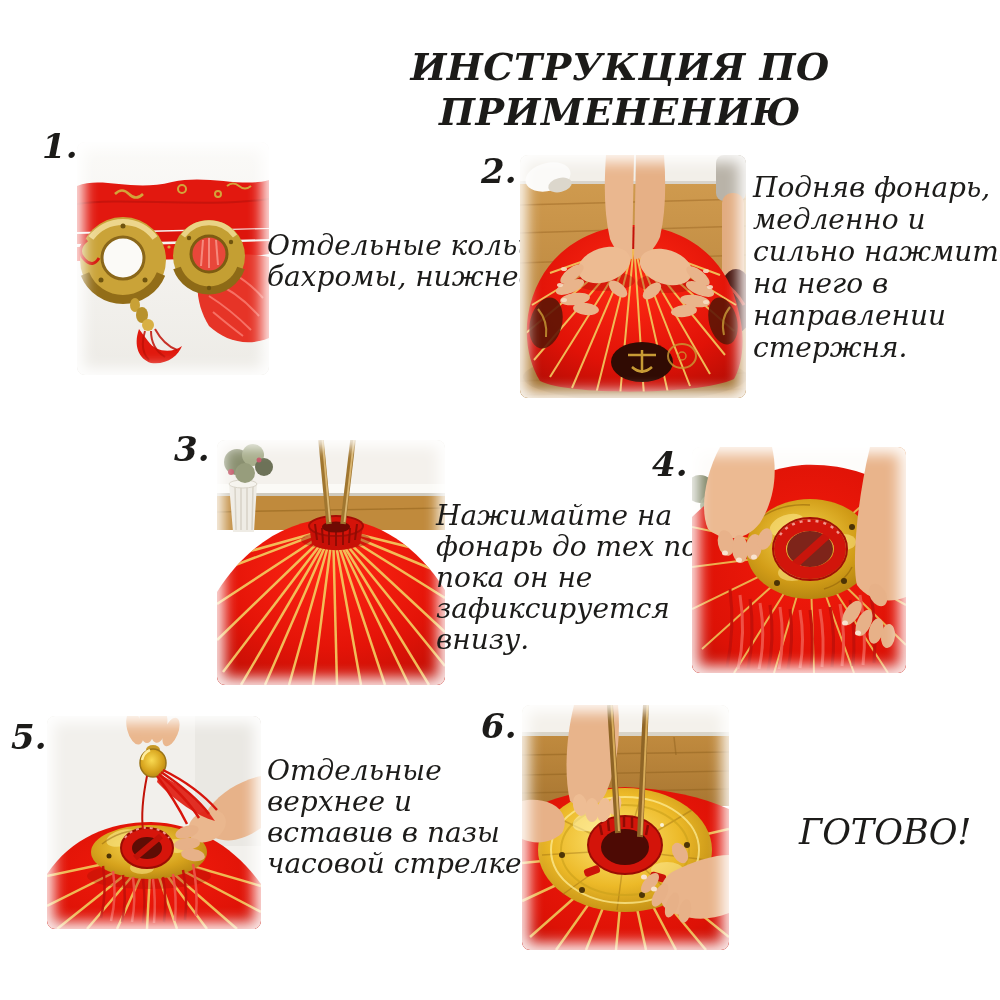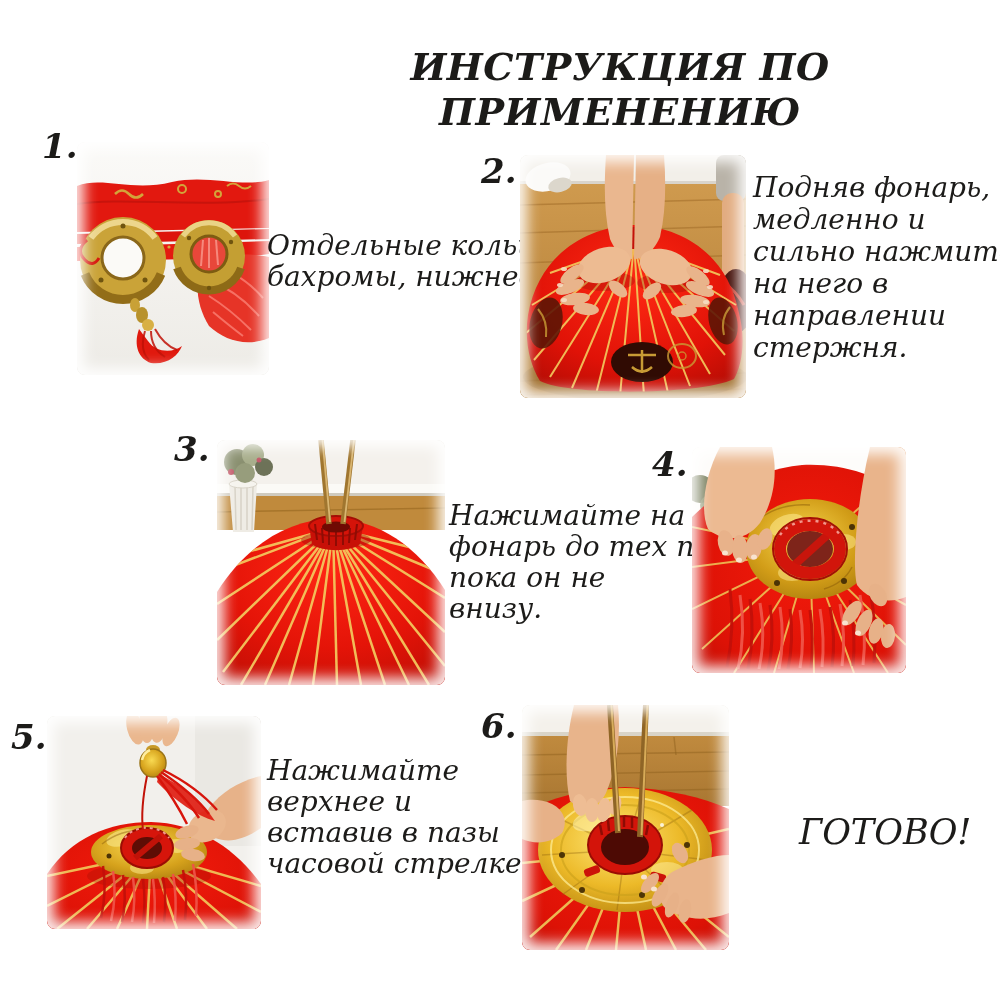--- a/index.html
+++ b/index.html
@@ -13,21 +13,21 @@
   .photo::after{content:"";position:absolute;inset:0;border-radius:8px;
         box-shadow:inset 0 0 14px 7px rgba(255,255,255,.92);pointer-events:none;}
   .steptext{position:absolute;font-style:italic;font-size:28px;line-height:31px;white-space:nowrap;}
   .steptext.lh32{line-height:32px;}
   .done{position:absolute;font-style:italic;font-size:35px;}
   .n1{left:42px;top:126px;} .p1{left:77px;top:142px;}
   .t1{left:267px;top:230px;}
   .n2{left:481px;top:151px;} .p2{left:520px;top:155px;}
   .t2{left:753px;top:172px;}
   .n3{left:174px;top:429px;} .p3{left:217px;top:440px;}
-  .t3{left:449px;top:500px;}
+  .t3{left:436px;top:500px;}
   .n4{left:652px;top:444px;} .p4{left:692px;top:447px;}
   .n5{left:11px;top:717px;}  .p5{left:47px;top:716px;}
   .t5{left:267px;top:755px;}
   .n6{left:481px;top:706px;} .p6{left:522px;top:705px;}
   .t6{left:799px;top:812px;}
 </style>
 </head>
 <body>
 
 <div class="page">
@@ -293,20 +293,21 @@
       <line x1="104" y1="0" x2="112" y2="84" stroke="#a0762f" stroke-width="5.5"></line>
       <line x1="136" y1="0" x2="126" y2="84" stroke="#a0762f" stroke-width="5.5"></line>
       <line x1="105.5" y1="0" x2="113" y2="82" stroke="#d9b570" stroke-width="1.8"></line>
       <line x1="137" y1="0" x2="127.5" y2="82" stroke="#d9b570" stroke-width="1.8"></line>
     </svg>
   </div>
   <div class="steptext t3">
     <div>Нажимайте на</div>
     <div>фонарь до тех пор,</div>
     <div>пока он не</div>
+    <div>зафиксируется</div>
     <div>внизу.</div>
   </div>
 
   <div class="stepnum n4">4.</div>
   <div class="photo p4">
     <svg width="214" height="226" viewBox="0 0 214 226">
       <defs>
         <radialGradient id="p4red" cx="55%" cy="45%" r="80%">
           <stop offset="0" stop-color="#f41b0c"></stop>
             <stop offset=".7" stop-color="#dd1206"></stop>
@@ -487,21 +488,21 @@
       <g stroke="#d7150c" stroke-width="2.5" fill="none">
         <path d="M112,58 C128,72 142,86 152,102"></path>
         <path d="M114,56 C132,68 150,82 162,98"></path>
         <path d="M116,54 C136,64 156,78 170,94"></path>
         <path d="M110,60 C122,76 132,92 140,108"></path>
       </g>
       <path d="M100,60 C96,80 94,98 96,114" stroke="#c21309" stroke-width="2" fill="none"></path>
     </svg>
   </div>
   <div class="steptext t5">
-    <div>Нажимайте</div>
+    <div>Отдельные</div>
     <div>верхнее и</div>
     <div>вставив в пазы</div>
     <div>часовой стрелке.</div>
   </div>
 
   <div class="stepnum n6">6.</div>
   <div class="photo p6">
     <svg width="207" height="245" viewBox="0 0 207 245">
       <defs>
         <radialGradient id="p6red" cx="50%" cy="40%" r="80%">

